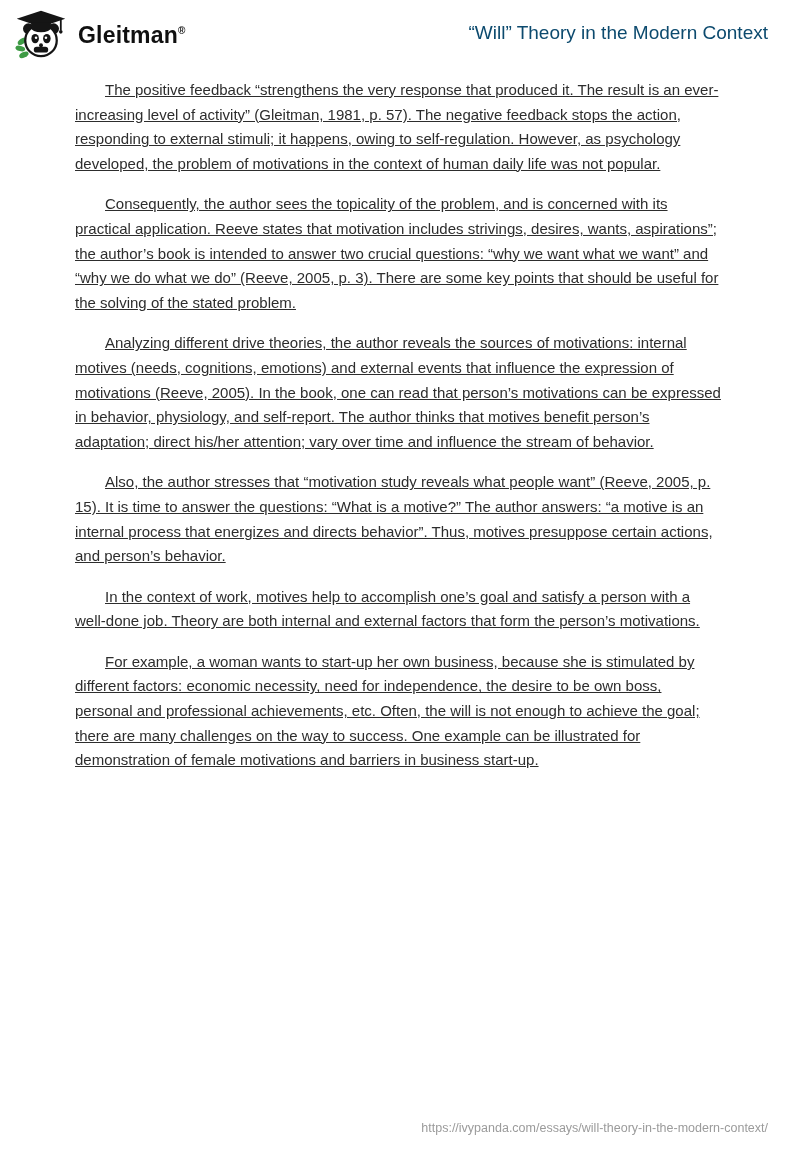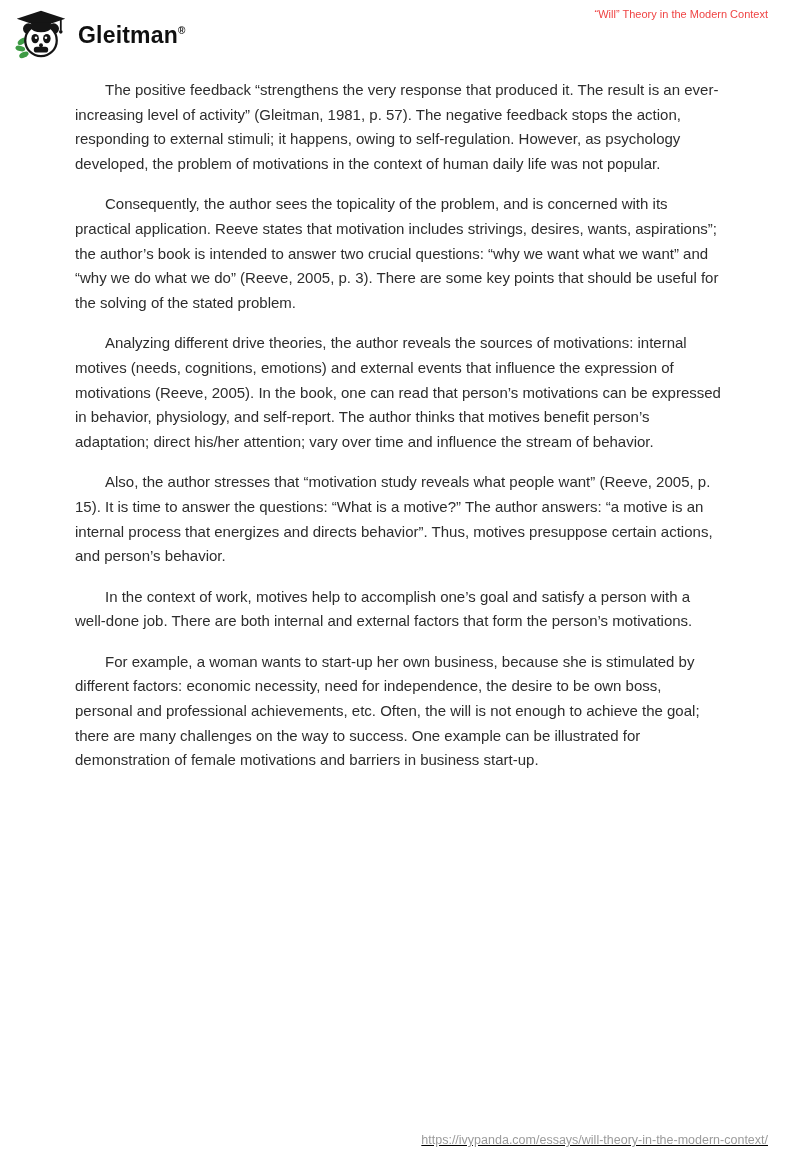--- a/index.html
+++ b/index.html
@@ -36,38 +36,39 @@
     font-size: 23px;
     font-weight: 700;
     color: #101010;
     letter-spacing: 0.2px;
   }
   .brand-name sup {
     font-size: 10px;
     font-weight: 700;
   }
   .doc-title {
-    font-size: 11px;
-    color: #ef4444;
+    margin-top: 14px;
+    font-size: 19px;
+    color: #0c4a6e;
   }
   .essay {
     padding: 16px 78px 0 75px;
     font-size: 15px;
     line-height: 24.6px;
     color: #2d2d2d;
   }
   .essay p {
     margin: 0 0 16px 0;
     text-indent: 30px;
+    text-decoration: underline;
   }
   .footer {
     position: absolute;
     right: 32px;
-    bottom: 12px;
-    text-decoration: underline;
+    bottom: 24px;
   }
   .footer a {
     font-size: 12.5px;
     color: #9b9b9b;
     text-decoration: none;
   }
 </style>
 </head>
 <body>
 
@@ -100,21 +101,21 @@
       <span class="brand-name"><span>Gleitman</span><sup>®</sup></span>
     </div>
     <div class="doc-title">“Will” Theory in the Modern Context</div>
   </div>
 
   <div class="essay">
     <p>The positive feedback “strengthens the very response that produced it. The result is an ever-increasing level of activity” (Gleitman, 1981, p. 57). The negative feedback stops the action, responding to external stimuli; it happens, owing to self-regulation. However, as psychology developed, the problem of motivations in the context of human daily life was not popular.</p>
     <p>Consequently, the author sees the topicality of the problem, and is concerned with its practical application. Reeve states that motivation includes strivings, desires, wants, aspirations”; the author’s book is intended to answer two crucial questions: “why we want what we want” and “why we do what we do” (Reeve, 2005, p. 3). There are some key points that should be useful for the solving of the stated problem.</p>
     <p>Analyzing different drive theories, the author reveals the sources of motivations: internal motives (needs, cognitions, emotions) and external events that influence the expression of motivations (Reeve, 2005). In the book, one can read that person’s motivations can be expressed in behavior, physiology, and self-report. The author thinks that motives benefit person’s adaptation; direct his/her attention; vary over time and influence the stream of behavior.</p>
     <p>Also, the author stresses that “motivation study reveals what people want” (Reeve, 2005, p. 15). It is time to answer the questions: “What is a motive?” The author answers: “a motive is an internal process that energizes and directs behavior”. Thus, motives presuppose certain actions, and person’s behavior.</p>
-    <p>In the context of work, motives help to accomplish one’s goal and satisfy a person with a well-done job. There are both internal and external factors that form the person’s motivations.</p>
+    <p>In the context of work, motives help to accomplish one’s goal and satisfy a person with a well-done job. Theory are both internal and external factors that form the person’s motivations.</p>
     <p>For example, a woman wants to start-up her own business, because she is stimulated by different factors: economic necessity, need for independence, the desire to be own boss, personal and professional achievements, etc. Often, the will is not enough to achieve the goal; there are many challenges on the way to success. One example can be illustrated for demonstration of female motivations and barriers in business start-up.</p>
   </div>
 
   <div class="footer">
     <a href="#">https://ivypanda.com/essays/will-theory-in-the-modern-context/</a>
   </div>
 
 </div>
 
 </body></html>

